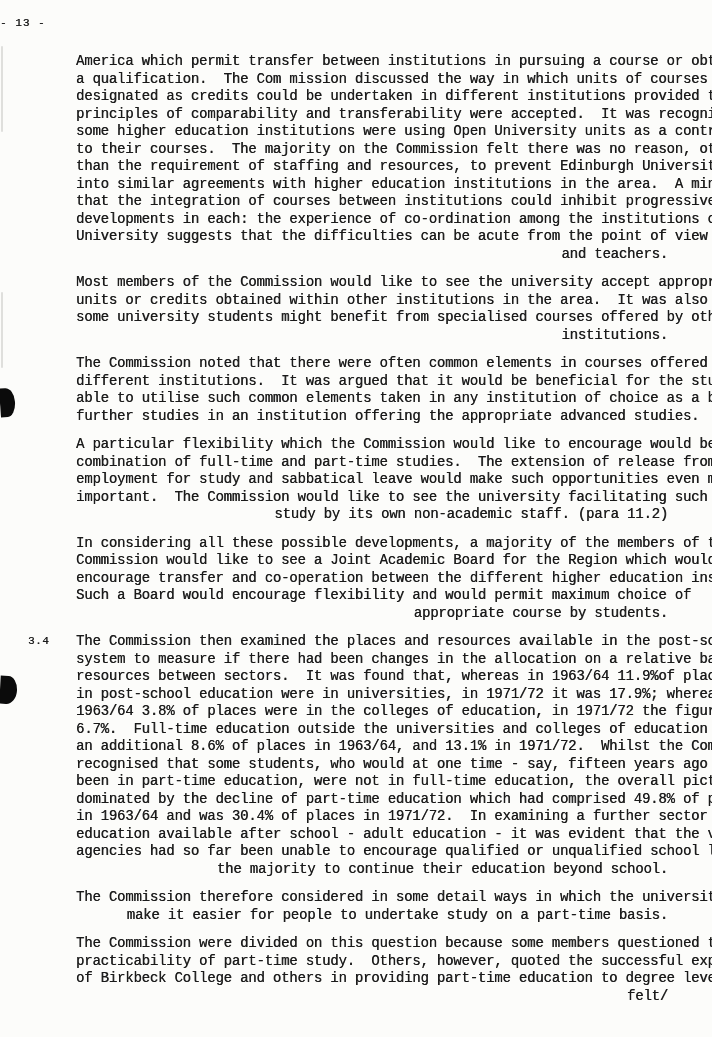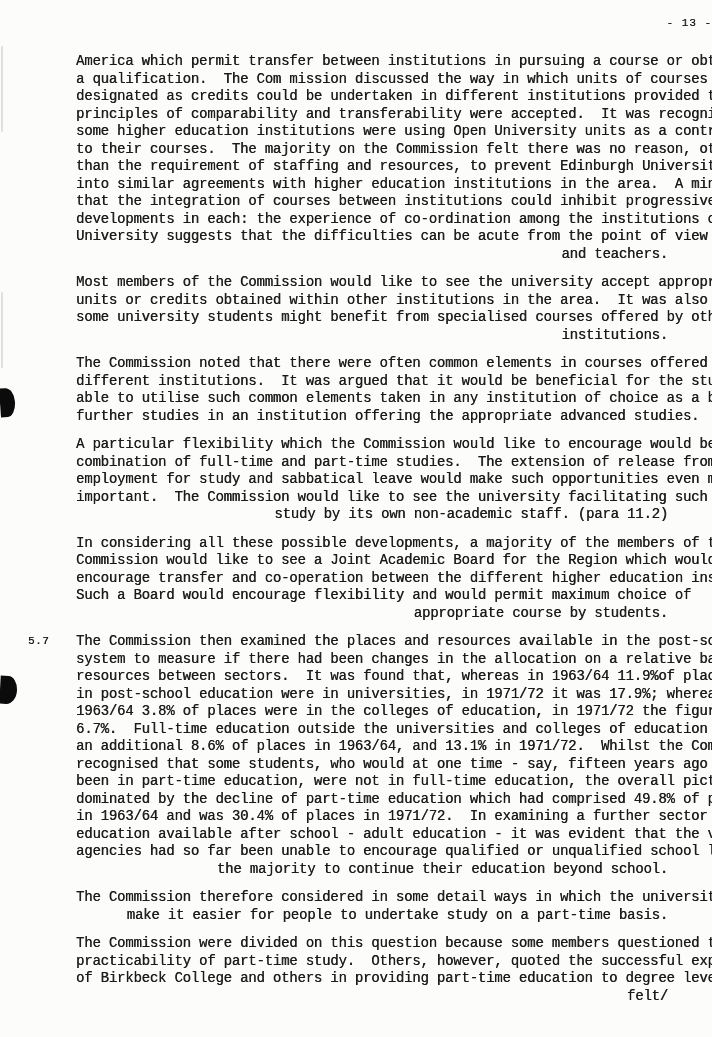--- a/index.html
+++ b/index.html
@@ -11,21 +11,21 @@
     position: relative;
   }
   .page {
     position: absolute;
     inset: 0;
     font-family: "Liberation Mono", "DejaVu Sans Mono", monospace;
     color: #1a1a1a;
     text-shadow: 0.35px 0 0 rgba(20,20,20,0.8);
   }
   .page-number {
-    text-align: right;
+    text-align: left;
     padding-top: 15px;
     font-size: 11px;
     line-height: 17px;
     letter-spacing: 1px;
   }
   .body {
     margin-top: 21px;
     padding-left: 72px;
     padding-right: 40px;
   }
@@ -123,21 +123,21 @@
 
     <div class="para">
       <p class="ptext">In considering all these possible developments, a majority of the members of the
 Commission would like to see a Joint Academic Board for the Region which would
 encourage transfer and co-operation between the different higher education institutions.
 Such a Board would encourage flexibility and would permit maximum choice of
 appropriate course by students.</p>
     </div>
 
     <div class="para">
-      <span class="sec-label">5.7</span>
+      <span class="sec-label">3.4</span>
       <p class="ptext">The Commission then examined the places and resources available in the post-school
 system to measure if there had been changes in the allocation on a relative basis of
 resources between sectors.  It was found that, whereas in 1963/64 11.9%of places
 in post-school education were in universities, in 1971/72 it was 17.9%; whereas in
 1963/64 3.8% of places were in the colleges of education, in 1971/72 the figure was
 6.7%.  Full-time education outside the universities and colleges of education comprised
 an additional 8.6% of places in 1963/64, and 13.1% in 1971/72.  Whilst the Commission
 recognised that some students, who would at one time - say, fifteen years ago - have
 been in part-time education, were not in full-time education, the overall picture was
 dominated by the decline of part-time education which had comprised 49.8% of places

